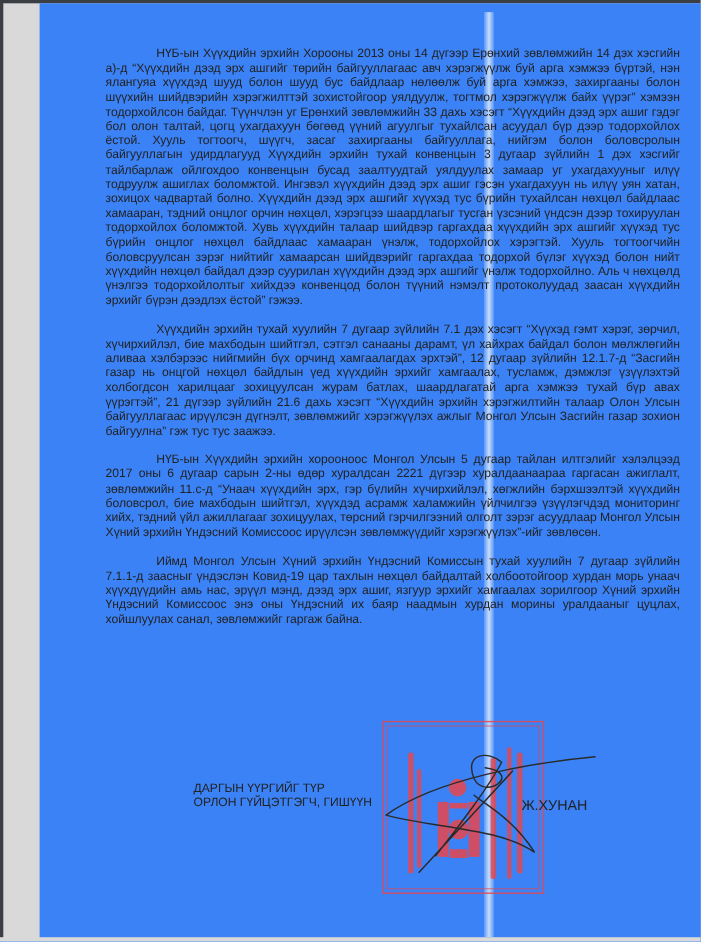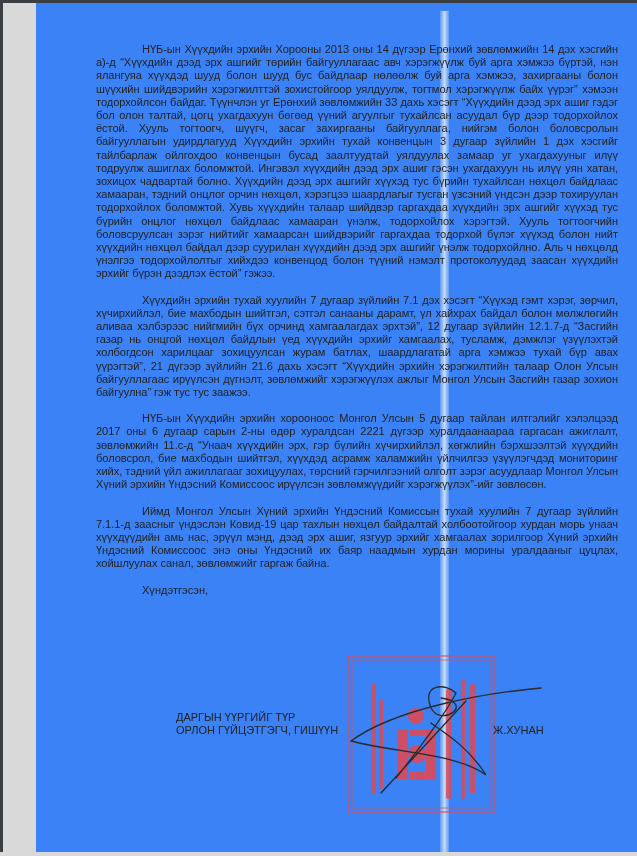--- a/index.html
+++ b/index.html
@@ -42,22 +42,22 @@
     text-indent: 46px;
   }
   .sig-area {
     position: absolute; left: 0; top: 0; width: 628px; height: 849px;
   }
   .sig-title {
     position: absolute; left: 140px; top: 708px;
     color: #222; font-size: 11px; line-height: 12.5px; white-space: pre;
   }
   .sig-name {
-    position: absolute; left: 457px; top: 721px;
-    color: #222; font-size: 11px;
+    position: absolute; left: 438px; top: 721px;
+    color: #222; font-size: 13px;
   }
   .stamp {
     position: absolute; left: 310px; top: 651px; width: 150px; height: 160px;
   }
   .signature {
     position: absolute; left: 300px; top: 680px; width: 210px; height: 120px;
   }
 </style>
 </head>
 <body>
@@ -66,21 +66,20 @@
 <div class="leftbar"></div>
 
 <div class="page">
   <div class="scan-stripe"></div>
 
   <div class="content">
     <p class="para">НҮБ-ын Хүүхдийн эрхийн Хорооны 2013  оны 14 дүгээр Ерөнхий зөвлөмжийн 14 дэх хэсгийн а)-д “Хүүхдийн дээд эрх ашгийг төрийн байгууллагаас авч хэрэгжүүлж буй арга хэмжээ бүртэй, нэн ялангуяа хүүхдэд шууд болон шууд бус байдлаар нөлөөлж буй арга хэмжээ, захиргааны болон шүүхийн шийдвэрийн хэрэгжилттэй зохистойгоор уялдуулж, тогтмол хэрэгжүүлж байх үүрэг” хэмээн тодорхойлсон байдаг. Түүнчлэн уг Ерөнхий зөвлөмжийн 33 дахь хэсэгт “Хүүхдийн дээд эрх ашиг гэдэг бол олон талтай, цогц ухагдахуун бөгөөд үүний агуулгыг тухайлсан асуудал бүр дээр тодорхойлох ёстой. Хууль тогтоогч, шүүгч, засаг захиргааны байгууллага, нийгэм болон боловсролын байгууллагын удирдлагууд Хүүхдийн эрхийн тухай конвенцын 3 дугаар зүйлийн 1 дэх хэсгийг тайлбарлаж ойлгохдоо конвенцын бусад заалтуудтай уялдуулах замаар уг ухагдахууныг илүү тодруулж ашиглах боломжтой. Ингэвэл хүүхдийн дээд эрх ашиг гэсэн ухагдахуун нь илүү уян хатан, зохицох чадвартай болно. Хүүхдийн дээд эрх ашгийг хүүхэд тус бүрийн тухайлсан нөхцөл байдлаас хамааран, тэдний онцлог орчин нөхцөл, хэрэгцээ шаардлагыг тусган үзсэний үндсэн дээр тохируулан тодорхойлох боломжтой. Хувь хүүхдийн талаар шийдвэр гаргахдаа хүүхдийн эрх ашгийг хүүхэд тус бүрийн онцлог нөхцөл байдлаас хамааран үнэлж, тодорхойлох хэрэгтэй. Хууль тогтоогчийн боловсруулсан зэрэг нийтийг хамаарсан шийдвэрийг гаргахдаа тодорхой бүлэг хүүхэд болон нийт хүүхдийн нөхцөл байдал дээр суурилан хүүхдийн дээд эрх ашгийг үнэлж тодорхойлно. Аль ч нөхцөлд үнэлгээ тодорхойлолтыг хийхдээ конвенцод болон түүний нэмэлт протоколуудад заасан хүүхдийн эрхийг бүрэн дээдлэх ёстой” гэжээ.</p>
     <p class="para">Хүүхдийн эрхийн тухай хуулийн 7 дугаар зүйлийн  7.1 дэх хэсэгт “Хүүхэд гэмт хэрэг, зөрчил, хүчирхийлэл, бие махбодын шийтгэл, сэтгэл санааны дарамт, үл хайхрах байдал болон мөлжлөгийн аливаа хэлбэрээс нийгмийн бүх орчинд хамгаалагдах эрхтэй”, 12 дугаар зүйлийн 12.1.7-д “Засгийн газар нь онцгой нөхцөл байдлын үед хүүхдийн эрхийг хамгаалах, тусламж, дэмжлэг үзүүлэхтэй холбогдсон харилцааг зохицуулсан журам батлах, шаардлагатай арга хэмжээ тухай бүр авах үүрэгтэй”, 21 дүгээр зүйлийн 21.6 дахь хэсэгт “Хүүхдийн эрхийн хэрэгжилтийн талаар Олон Улсын байгууллагаас ирүүлсэн дүгнэлт, зөвлөмжийг хэрэгжүүлэх ажлыг Монгол Улсын Засгийн газар зохион байгуулна” гэж тус тус заажээ.</p>
     <p class="para">НҮБ-ын Хүүхдийн эрхийн хорооноос Монгол Улсын 5 дугаар тайлан илтгэлийг хэлэлцээд 2017 оны 6 дугаар сарын 2-ны өдөр хуралдсан 2221 дүгээр хуралдаанаараа гаргасан ажиглалт, зөвлөмжийн 11.c-д “Унаач хүүхдийн эрх, гэр бүлийн хүчирхийлэл, хөгжлийн бэрхшээлтэй хүүхдийн боловсрол, бие махбодын шийтгэл, хүүхдэд асрамж халамжийн үйлчилгээ үзүүлэгчдэд мониторинг хийх, тэдний үйл ажиллагааг зохицуулах, төрсний гэрчилгээний олголт зэрэг асуудлаар Монгол Улсын Хүний эрхийн Үндэсний Комиссоос ирүүлсэн зөвлөмжүүдийг хэрэгжүүлэх”-ийг зөвлөсөн.</p>
     <p class="para">Иймд Монгол Улсын Хүний эрхийн Үндэсний Комиссын тухай хуулийн 7 дугаар зүйлийн 7.1.1-д заасныг үндэслэн Ковид-19 цар тахлын нөхцөл байдалтай холбоотойгоор хурдан морь унаач хүүхдүүдийн амь нас, эрүүл мэнд, дээд эрх ашиг, язгуур эрхийг хамгаалах зорилгоор Хүний эрхийн Үндэсний Комиссоос энэ оны Үндэсний их баяр наадмын хурдан морины уралдааныг цуцлах, хойшлуулах санал, зөвлөмжийг гаргаж байна.</p>
-    <p class="closing">Хүндэтгэсэн,</p>
   </div>
 
   <div class="sig-area">
     <svg class="stamp" viewBox="0 0 150 160">
       <g fill="none" stroke="#e8474c" stroke-width="1.3" opacity="0.85">
         <rect x="2" y="2" width="146" height="156"></rect>
         <rect x="6" y="6" width="138" height="148" stroke-width="0.8"></rect>
       </g>
       <g fill="#e8474c" opacity="0.8">
         <rect x="25" y="30" width="5" height="110" rx="2"></rect>

